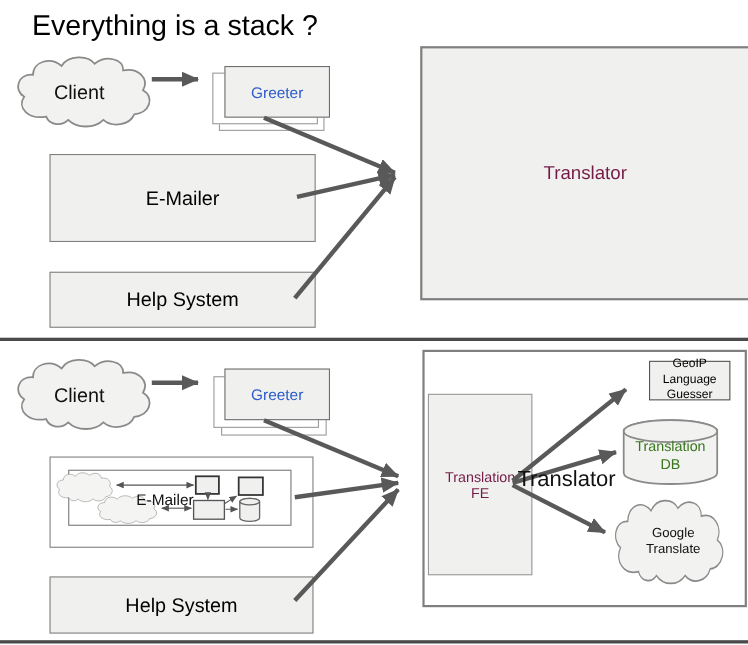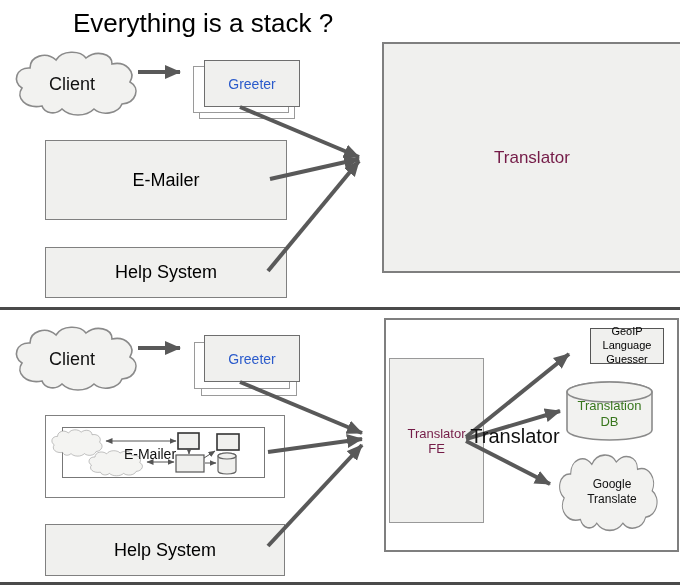--- a/index.html
+++ b/index.html
@@ -17,21 +17,21 @@
   .box.white{background:#ffffff;}
   .box.thick{border-width:2px;border-color:#7f7f7f;}
   .stackback{position:absolute;background:#ffffff;border:1px solid #9a9a9a;box-sizing:border-box;z-index:1;}
   
   #shapes{position:absolute;left:0;top:0;z-index:2;pointer-events:none;}
   
   .lbl{
     position:absolute;z-index:3;color:#111;text-align:center;
     line-height:1.25;
   }
-  .title{position:absolute;left:29px;top:8px;font-size:26px;color:#000;z-index:3;margin-left:44px;}
+  .title{position:absolute;left:29px;top:8px;font-size:26px;color:#000;z-index:3;}
   .blue{color:#2b5bcb;}
   .maroon{color:#741b47;}
   .green{color:#38761d;}
   .rule{position:absolute;left:0;width:680px;height:3px;background:#4a4a4a;z-index:4;}
 </style>
 </head>
 <body>
 
 <div id="canvas">
 
@@ -66,21 +66,21 @@
   <div class="box white" style="left:28px;top:415px;width:240px;height:83px;"></div>
   <div class="box white" style="left:45px;top:427px;width:203px;height:51px;border-color:#777;"></div>
 
   <div class="box" style="left:28px;top:524px;width:240px;height:52px;">
     <span style="font-size:18px;">Help System</span>
   </div>
 
   <div class="box white thick" style="left:367px;top:318px;width:295px;height:234px;"></div>
 
   <div class="box" style="left:372px;top:358px;width:95px;height:165px;border-color:#999;">
-    <span class="maroon" style="font-size:13px;width:72px;text-align:center;">Translator FE</span>
+    <span class="maroon" style="font-size:13px;width:72px;text-align:center;">Translation FE</span>
   </div>
 
   <div class="box" style="left:573px;top:328px;width:74px;height:36px;border-color:#555;">
     <span style="font-size:11px;width:62px;text-align:center;line-height:1.25;">GeoIP Language Guesser</span>
   </div>
 
   <svg id="shapes" width="680" height="586" viewBox="0 0 680 586">
     <defs>
       <marker id="ah" markerUnits="userSpaceOnUse" markerWidth="18" markerHeight="16" refX="15" refY="7" orient="auto">
         <path d="M0,0 L16,7 L0,14 Z" fill="#595959"></path>

